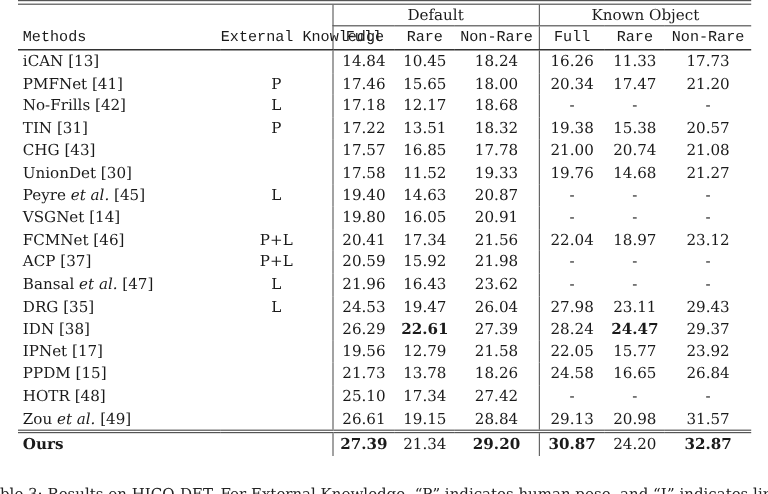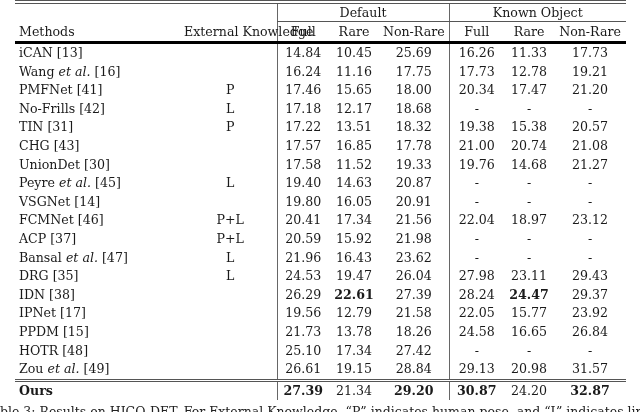--- a/index.html
+++ b/index.html
@@ -7,21 +7,21 @@
          font-family:"DejaVu Serif","Liberation Serif",serif; color:#1a1a1a; }
   .wrap { position:absolute; left:15px; top:0; width:611px; }
   .rule2 { height:4px; border-top:1px solid #555; border-bottom:1px solid #555; box-sizing:border-box; }
   table { border-collapse:collapse; width:611px; table-layout:fixed; font-size:12.6px; }
   td, th { padding:0; height:18.6px; line-height:18.6px; white-space:nowrap; font-weight:normal; }
   .c-method { width:165px; text-align:left; padding-left:4px; }
   .c-ext { width:93px; text-align:center; }
   .vl { border-left:1.5px solid #666; }
   .c-n { text-align:center; }
   tr.hdr1 td { height:17px; line-height:17px;text-align:center; }
-  tr.hdr2 td { height:19px; line-height:19px; border-bottom:3px solid #000000; }
+  tr.hdr2 td { height:19px; line-height:19px; border-bottom:1px solid #000000;font-family:Liberation Mono, monospace; }
   tr.hdr1 .grp { border-bottom:1px solid #555; }
   tr.ours td { border-top:3px double #555; font-weight:normal; }
   .b { font-weight:bold;margin-top:44px; }
   em { font-style:italic; }
   .caption { position:absolute; left:0; top:402px; width:640px; font-size:12.5px; white-space:nowrap; overflow:hidden; height:10px; line-height:20px; color:#222; }
 </style>
 </head>
 <body>
 
 <div class="wrap">
@@ -52,34 +52,24 @@
         <td class="c-n">Non-Rare</td>
         <td class="c-n vl">Full</td>
         <td class="c-n">Rare</td>
         <td class="c-n">Non-Rare</td>
       </tr>
     <tr>
           <td class="c-method"><span>iCAN [13]</span><em></em><span></span></td>
           <td class="c-ext"></td>
           <td class="c-n vl"><span>14.84</span></td>
           <td class="c-n"><span>10.45</span></td>
-          <td class="c-n"><span>25.69</span></td>
+          <td class="c-n"><span>18.24</span></td>
           <td class="c-n vl"><span>16.26</span></td>
           <td class="c-n"><span>11.33</span></td>
           <td class="c-n"><span>17.73</span></td>
-        </tr>
-        <tr>
-          <td class="c-method"><span>Wang </span><em>et al.</em><span> [16]</span></td>
-          <td class="c-ext"></td>
-          <td class="c-n vl"><span>16.24</span></td>
-          <td class="c-n"><span>11.16</span></td>
-          <td class="c-n"><span>17.75</span></td>
-          <td class="c-n vl"><span>17.73</span></td>
-          <td class="c-n"><span>12.78</span></td>
-          <td class="c-n"><span>19.21</span></td>
         </tr>
         <tr>
           <td class="c-method"><span>PMFNet [41]</span><em></em><span></span></td>
           <td class="c-ext">P</td>
           <td class="c-n vl"><span>17.46</span></td>
           <td class="c-n"><span>15.65</span></td>
           <td class="c-n"><span>18.00</span></td>
           <td class="c-n vl"><span>20.34</span></td>
           <td class="c-n"><span>17.47</span></td>
           <td class="c-n"><span>21.20</span></td>

